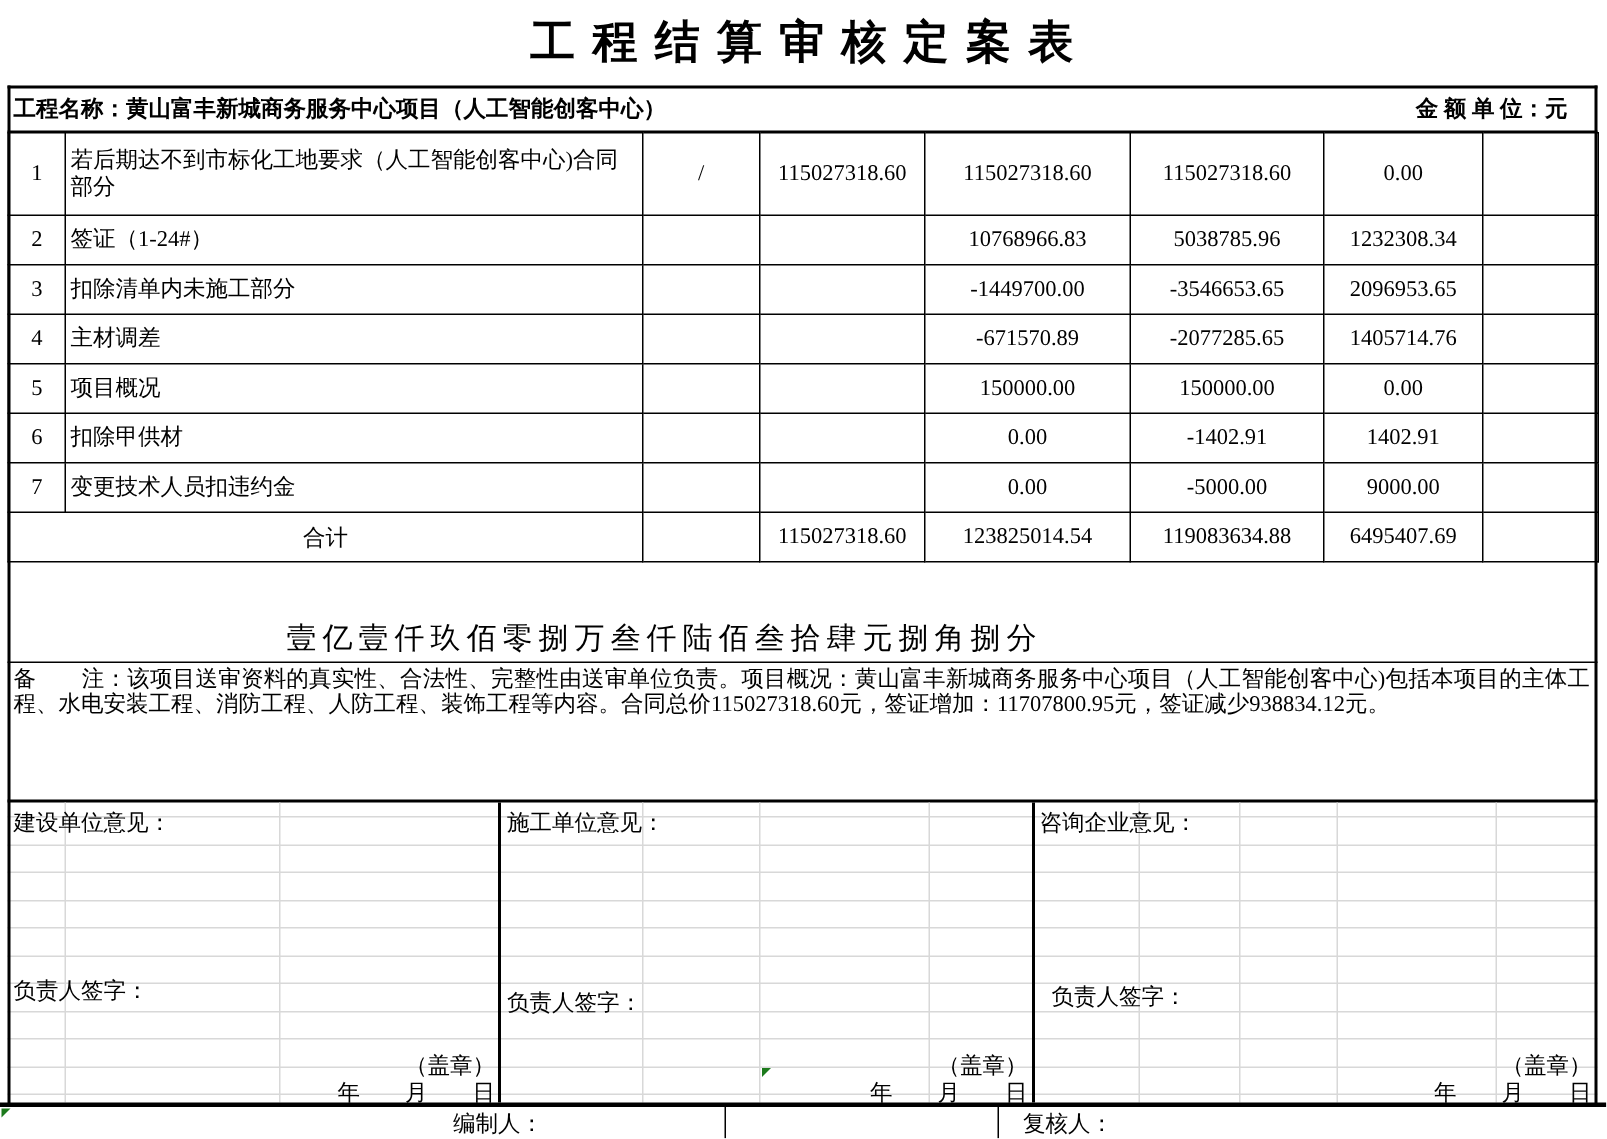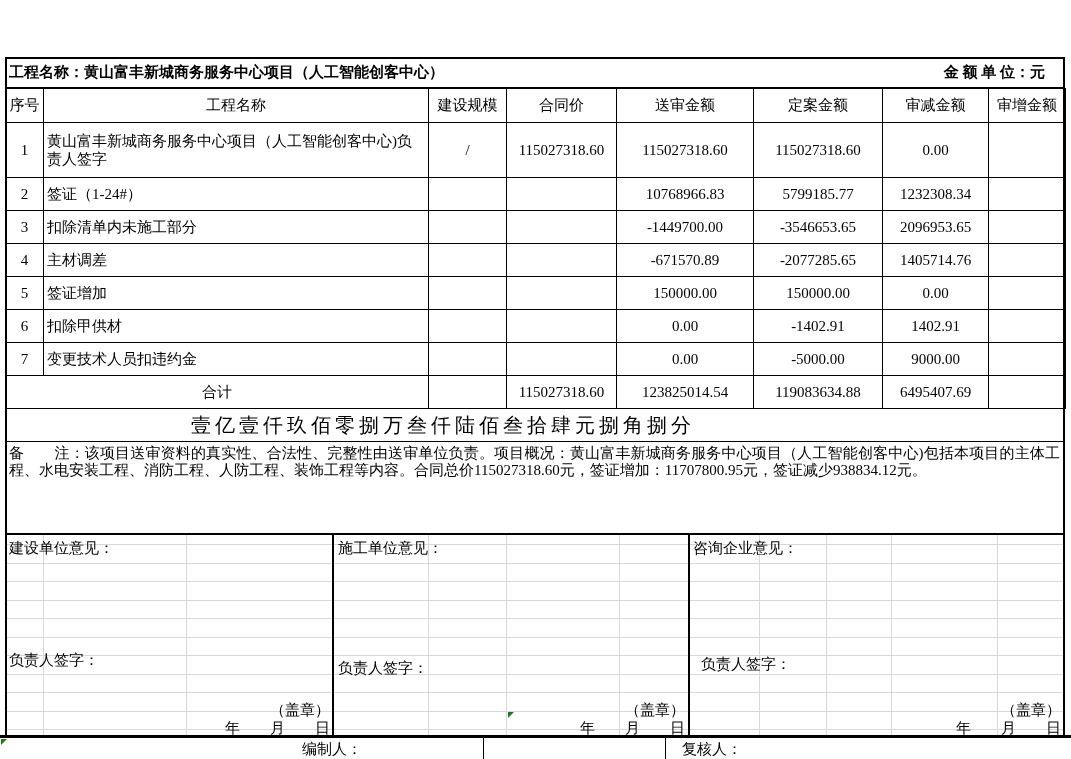--- a/index.html
+++ b/index.html
@@ -49,67 +49,58 @@
   .footline{position:absolute;top:738px;width:1px;height:21px;background:#000;z-index:2;}
   .foot-txt{position:absolute;top:740px;font-size:15px;white-space:nowrap;z-index:2;}
   
   .tri{position:absolute;width:0;height:0;border-top:6px solid #1c7a1c;border-right:6px solid transparent;z-index:4;}
 </style>
 </head>
 <body>
 
 <div id="root">
 
+  <div id="form-title">工 程 结 算 审 核 定 案 表</div>
 
   <div id="frame"></div>
 
   <div id="bandA">
     <span>工程名称：黄山富丰新城商务服务中心项目（人工智能创客中心）</span>
     <span>金 额 单 位：元</span>
   </div>
 
   <table id="main-table">
     <colgroup>
       <col style="width:38px">
         <col style="width:385px">
         <col style="width:78px">
         <col style="width:110px">
       <col style="width:137px">
         <col style="width:129px">
         <col style="width:106px">
         <col style="width:77px">
     </colgroup>
     <tbody>
-        <tr class="hdr">
-      <th class="c-seq">序号</th>
-      <th class="c-seq">工程名称</th>
-      <th class="c-seq">建设规模</th>
-      <th class="c-seq">合同价</th>
-      <th class="c-seq">送审金额</th>
-      <th class="c-seq">定案金额</th>
-      <th class="c-seq">审减金额</th>
-      <th class="c-seq">审增金额</th>
-    </tr>
     <tr class="r1">
       <td class="c-seq">1</td>
-      <td class="c-name">黄山富丰新城商务服务中心项目（人工智能创客中心)负责人签字</td>
+      <td class="c-name">若后期达不到市标化工地要求（人工智能创客中心)合同部分</td>
       <td class="c-num">/</td>
       <td class="c-num">115027318.60</td>
       <td class="c-num">115027318.60</td>
       <td class="c-num">115027318.60</td>
       <td class="c-num">0.00</td>
       <td class="c-num"></td>
     </tr>
     <tr>
       <td class="c-seq">2</td>
       <td class="c-name">签证（1-24#）</td>
       <td class="c-num"></td>
       <td class="c-num"></td>
       <td class="c-num">10768966.83</td>
-      <td class="c-num">5799185.77</td>
+      <td class="c-num">5038785.96</td>
       <td class="c-num">1232308.34</td>
       <td class="c-num"></td>
     </tr>
     <tr>
       <td class="c-seq">3</td>
       <td class="c-name">扣除清单内未施工部分</td>
       <td class="c-num"></td>
       <td class="c-num"></td>
       <td class="c-num">-1449700.00</td>
       <td class="c-num">-3546653.65</td>
@@ -121,21 +112,21 @@
       <td class="c-name">主材调差</td>
       <td class="c-num"></td>
       <td class="c-num"></td>
       <td class="c-num">-671570.89</td>
       <td class="c-num">-2077285.65</td>
       <td class="c-num">1405714.76</td>
       <td class="c-num"></td>
     </tr>
     <tr>
       <td class="c-seq">5</td>
-      <td class="c-name">签证增加</td>
+      <td class="c-name">项目概况</td>
       <td class="c-num"></td>
       <td class="c-num"></td>
       <td class="c-num">150000.00</td>
       <td class="c-num">150000.00</td>
       <td class="c-num">0.00</td>
       <td class="c-num"></td>
     </tr>
     <tr>
       <td class="c-seq">6</td>
       <td class="c-name">扣除甲供材</td>

